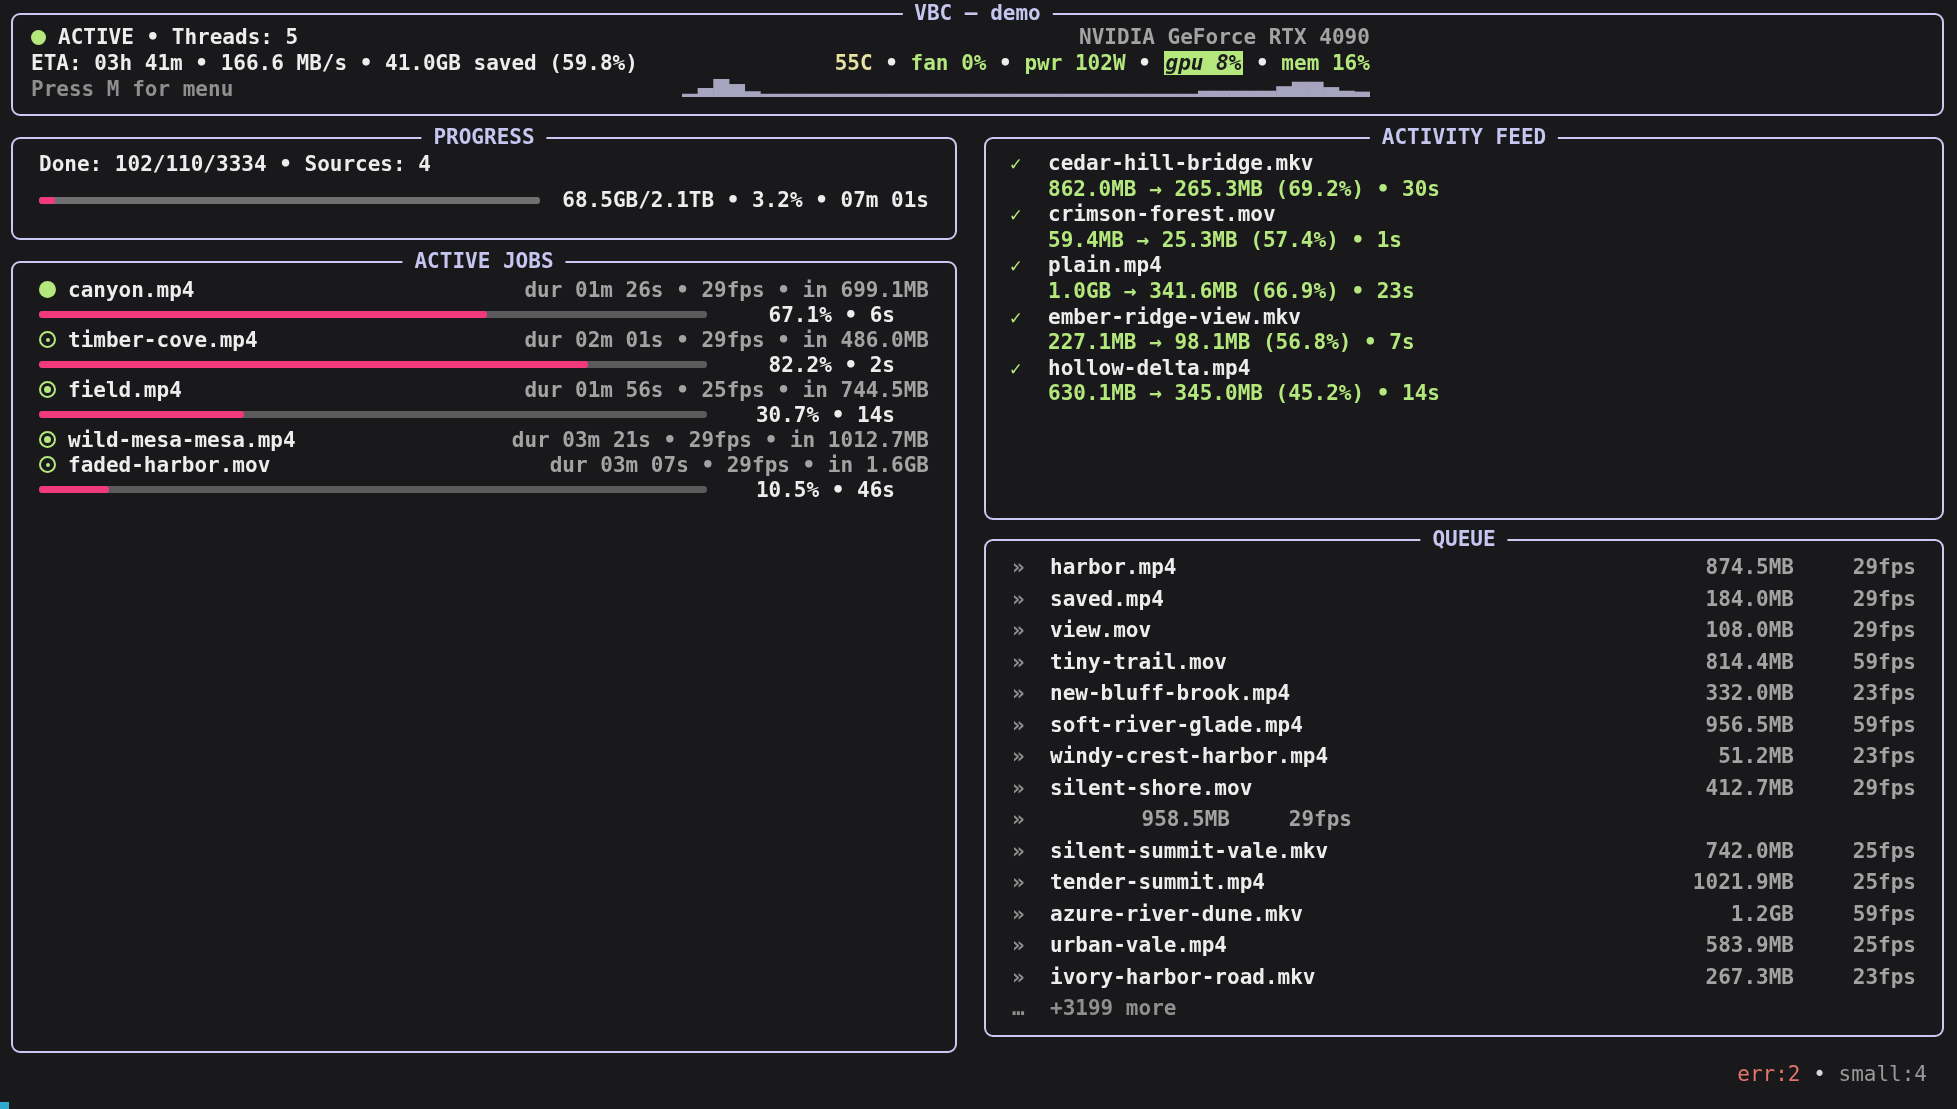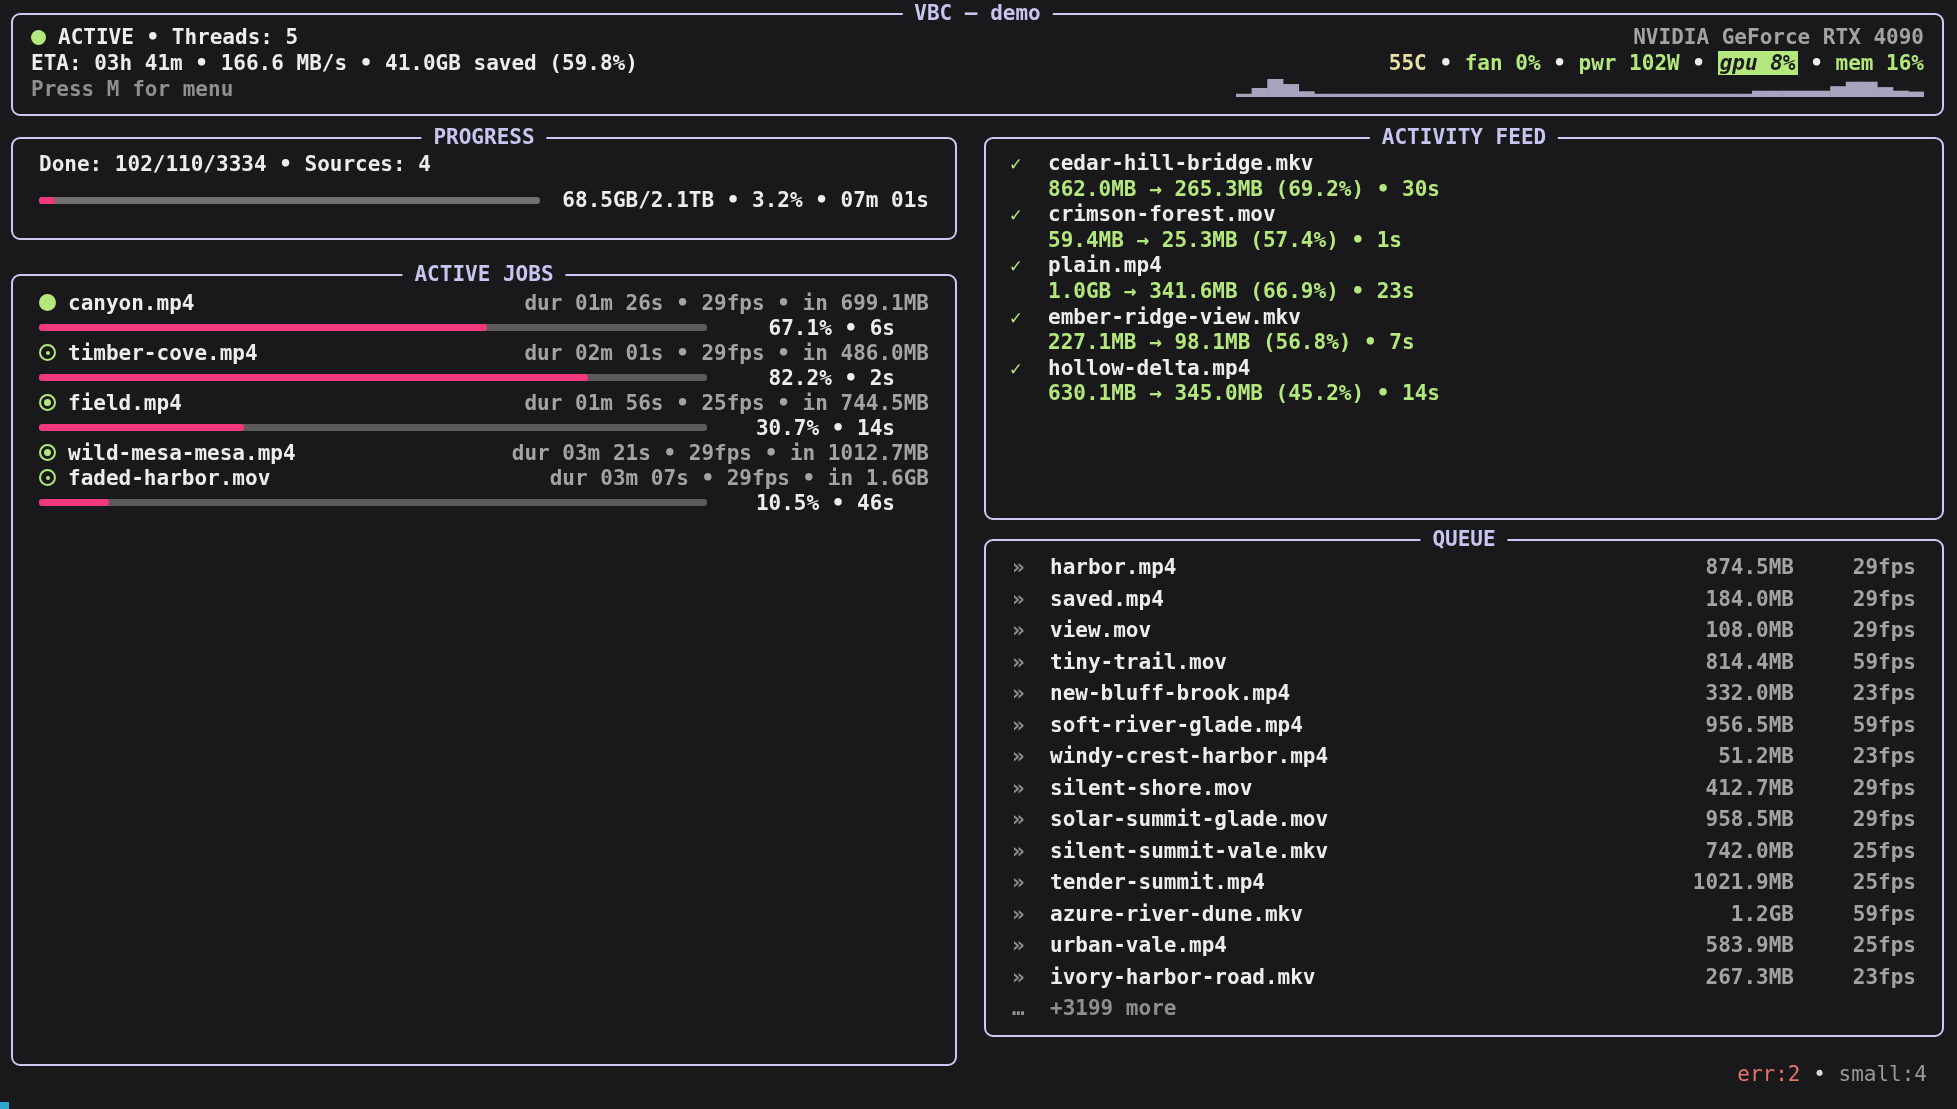--- a/index.html
+++ b/index.html
@@ -22,21 +22,21 @@
     position:relative;width:1957px;height:1109px;overflow:hidden;background:var(--bg);
     font-family:"DejaVu Sans Mono","Liberation Mono",monospace;
     font-weight:bold;font-size:21px;color:var(--white);
   }
   .panel{position:absolute;border:2px solid var(--border);border-radius:9px;}
   .panel-title{
     position:absolute;top:-15px;left:50%;transform:translateX(-50%);
     background:var(--bg);padding:0 12px;color:var(--title);white-space:nowrap;line-height:26px;
   }
   
-  .header-content{display:flex;justify-content:space-between;padding:9px 18px 0 18px;}
+  .header-content{display:flex;justify-content:flex-start;padding:9px 18px 0 18px;gap:32px;}
   .hdr-line{line-height:26px;white-space:nowrap;}
   .status-dot{display:inline-block;width:15px;height:15px;border-radius:50%;background:var(--green);margin-right:12px;vertical-align:-1px;}
   .hdr-right{display:flex;flex-direction:column;align-items:flex-end;width:700px;}
   .gpu-name{color:var(--gray);}
   .t-yellow{color:var(--yellow);}
   .t-green{color:var(--green);}
   .t-sep{color:var(--white);}
   .gpu-badge{background:var(--green);color:#1c1b1e;padding:0 2px;font-style:italic;}
   .sparkline{margin-top:3px;height:18px;width:688px;}
   .sparkline rect{fill:var(--spark);}
@@ -168,21 +168,21 @@
       <div class="p-line1">Done: 102/110/3334 • Sources: 4</div>
       <div class="p-row">
         <div class="bar bar-light p-bar">
           <div class="bar-fill" style="width: 3.2%;"></div>
         </div>
         <span class="p-stats">68.5GB/2.1TB • 3.2% • 07m 01s</span>
       </div>
     </div>
   </div>
 
-  <div class="panel" style="left:11px;top:274px;width:942px;height:788px;">
+  <div class="panel" style="left:11px;top:261px;width:942px;height:788px;">
     <span class="panel-title">ACTIVE JOBS</span>
     <div class="jobs-pad">
 
       <div>
         <div class="job-line1">
           <span class="job-icon icon-solid"></span>
           <span class="job-name">canyon.mp4</span>
           <span class="job-meta">dur 01m 26s • 29fps • in 699.1MB</span>
         </div>
         <div class="job-line2">
@@ -318,21 +318,20 @@
           <span class="q-fps">23fps</span>
         </div>
       <div class="q-row">
           <span class="q-chev">»</span>
           <span class="q-name">silent-shore.mov</span>
           <span class="q-size">412.7MB</span>
           <span class="q-fps">29fps</span>
         </div>
       <div class="q-row">
           <span class="q-chev">»</span>
-          <span class="q-name">solar-summit-glade.mov</span>
           <span class="q-size">958.5MB</span>
           <span class="q-fps">29fps</span>
         </div>
       <div class="q-row">
           <span class="q-chev">»</span>
           <span class="q-name">silent-summit-vale.mkv</span>
           <span class="q-size">742.0MB</span>
           <span class="q-fps">25fps</span>
         </div>
       <div class="q-row">

